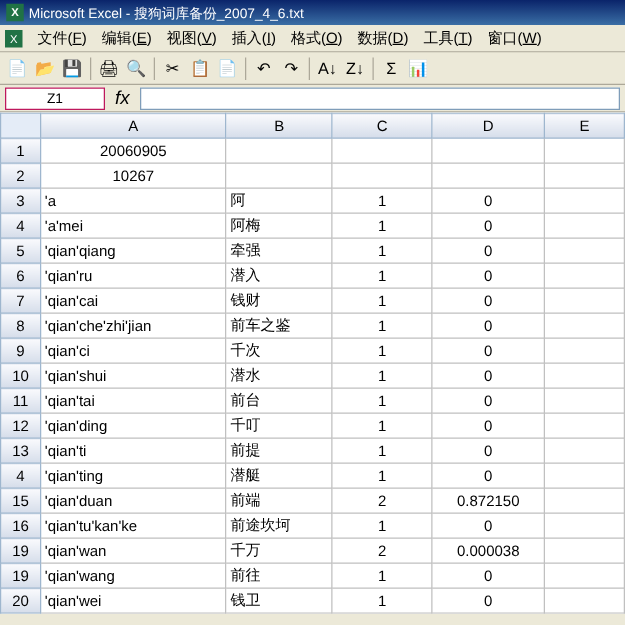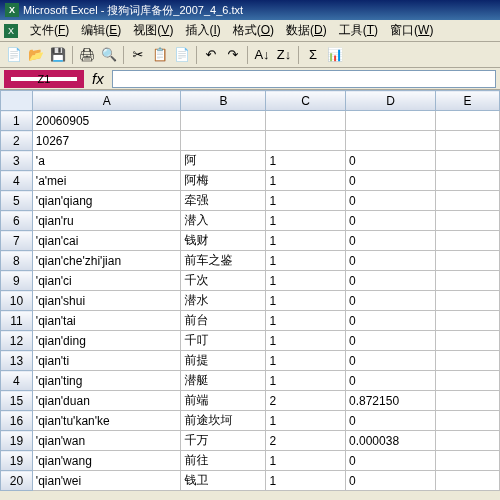--- a/index.html
+++ b/index.html
@@ -8,32 +8,32 @@
     .title-bar .icon { width: 14px; height: 14px; background: #207245; margin-right: 4px; display: flex; align-items: center; justify-content: center; color: white; font-size: 9px; font-weight: bold; }
     .title-bar .title-text { font-size: 11px; }
     .menu-bar { background: #ece9d8; padding: 2px 4px; display: flex; align-items: center; height: 22px; border-bottom: 1px solid #aca899; }
     .menu-bar .app-icon { width: 14px; height: 14px; background: #207245; margin-right: 6px; font-size: 9px; color: white; display: flex; align-items: center; justify-content: center; }
     .menu-item { padding: 2px 6px; cursor: pointer; font-size: 12px; text-align: center; }
     .menu-item .hotkey { text-decoration: underline; }
     .toolbar { background: #ece9d8; padding: 2px 4px; display: flex; align-items: center; height: 26px; border-bottom: 1px solid #aca899; gap: 2px; }
     .tool-btn { width: 20px; height: 20px; display: flex; align-items: center; justify-content: center; cursor: pointer; border: 1px solid transparent; font-size: 13px; }
     .tool-sep { width: 1px; height: 18px; background: #aca899; margin: 0 2px; }
     .name-box-row { background: #ece9d8; padding: 2px 4px; display: flex; align-items: center; height: 22px; border-bottom: 1px solid #aca899; }
-    .name-box { background: white; border: 7px solid #be185d; width: 80px; height: 18px; padding: 0 4px; font-size: 11px; display: flex; align-items: center; justify-content: center; }
+    .name-box { background: white; border: 1px solid #be185d; width: 80px; height: 18px; padding: 0 4px; font-size: 11px; display: flex; align-items: center; justify-content: center; }
     .fx-label { margin: 0 8px; font-style: italic; font-size: 15px; }
     .formula-bar { background: white; border: 1px solid #7f9db9; flex: 1; height: 18px; }
     .grid-container { background: white; overflow: hidden; }
     table { border-collapse: collapse; width: 100%; }
     th, td { border: 1px solid #c0c0c0; height: 20px; font-size: 12px; }
     th { background: #e4ecf7; font-weight: normal; text-align: center; }
     .col-header { background: linear-gradient(to bottom, #f9fafd, #d5ddea); border: 1px solid #9eb6ce; }
     .row-header { background: linear-gradient(to bottom, #f9fafd, #d5ddea); border: 1px solid #9eb6ce; text-align: center; width: 30px; }
     .corner { background: #e4ecf7; width: 30px; border: 1px solid #9eb6ce; }
     td.cell { padding: 0 3px; background: white; }
-    td.cell.num { text-align: left; }
+    td.cell.num { text-align: center; }
     td.cell.txt { text-align: left; }
     .col-a { width: 140px; }
     .col-b { width: 80px; }
     .col-c { width: 75px; }
     .col-d { width: 85px; }
     .col-e { width: 60px; }
   </style>
 </head>
 <body>
 

